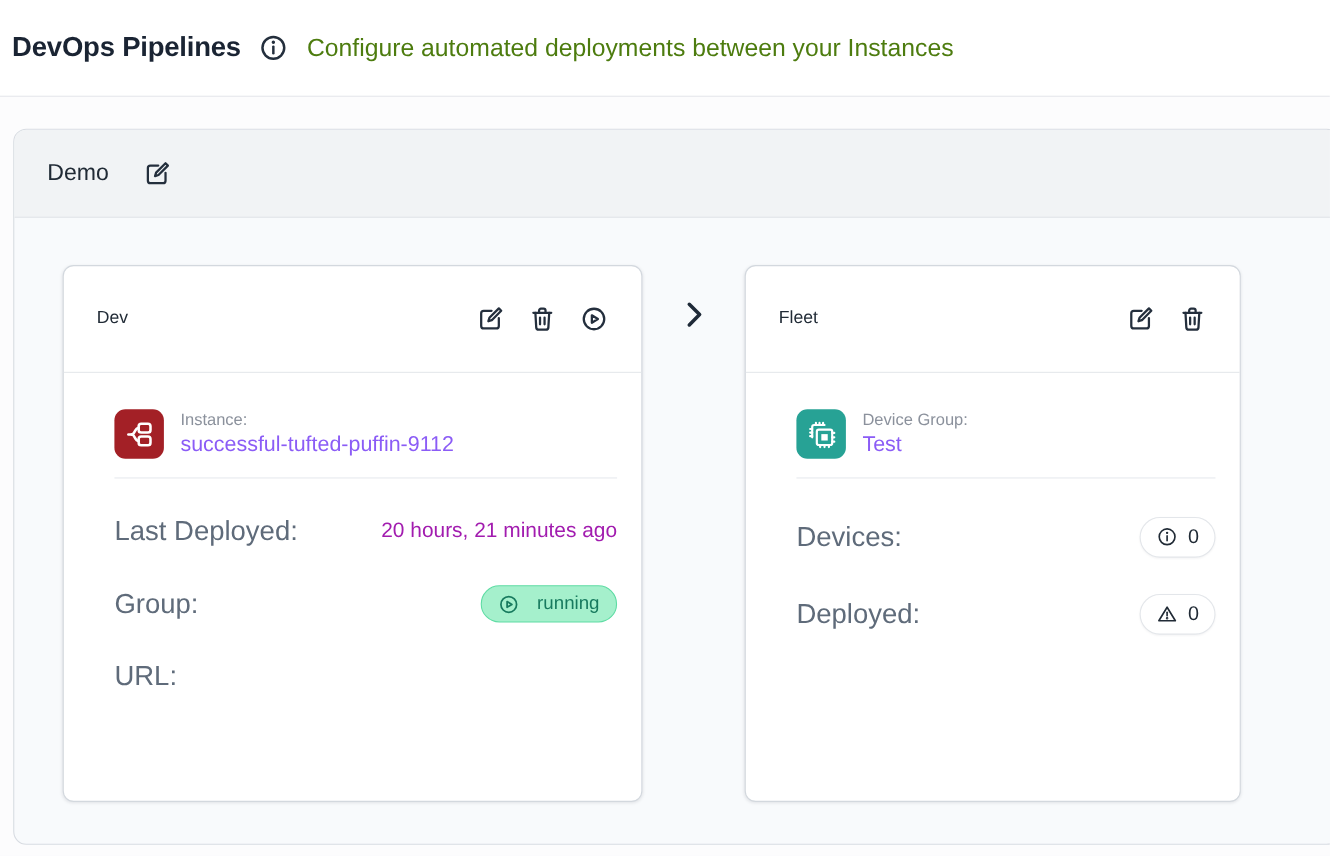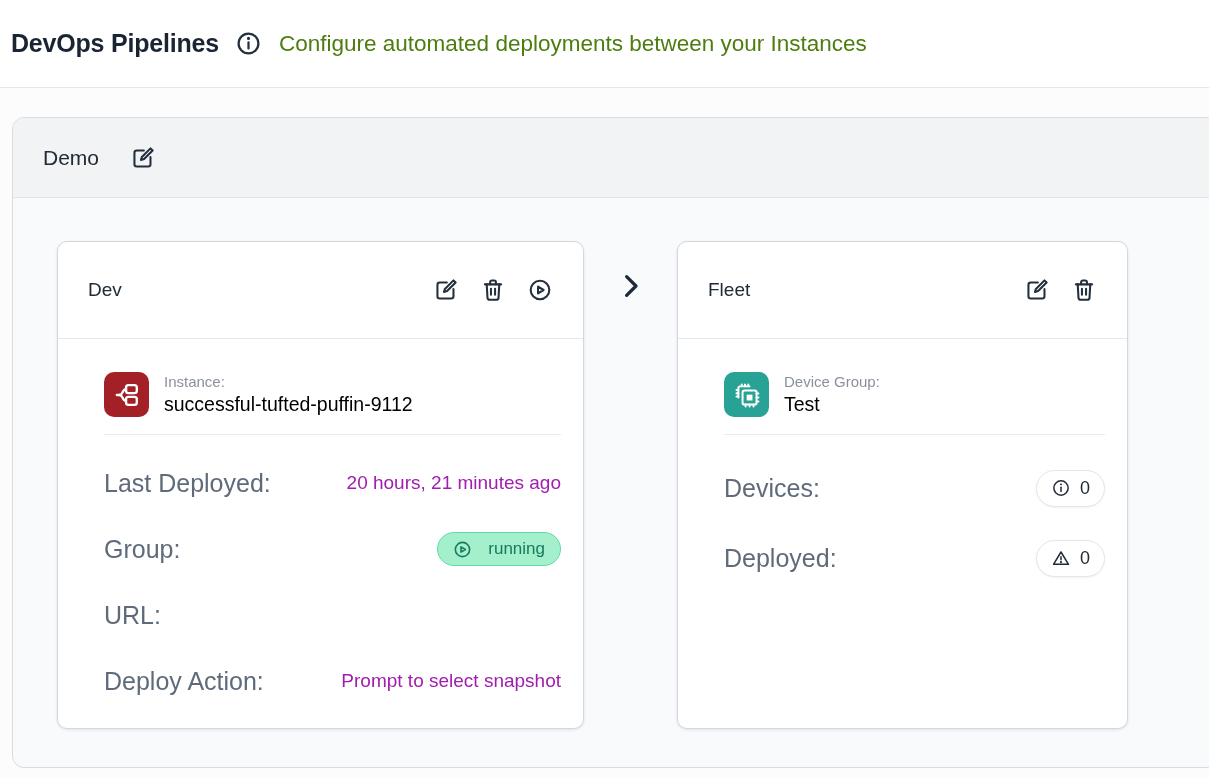--- a/index.html
+++ b/index.html
@@ -29,32 +29,32 @@
   .panel-edit { margin-left:31px; }
   .panel-body { display:flex; align-items:flex-start; padding:43px 0 0 44px; }
 
   
   .card { background:#fff; border:1px solid #d3d8de; border-radius:10px; height:488px;
     box-shadow:0 1px 3px rgba(16,24,40,.10); }
   .card.dev { width:527px; }
   .card.fleet { width:451px; }
   .card-header { display:flex; align-items:center; height:97px; padding:0 30px;
     border-bottom:1px solid #e5e8ec; }
-  .card-title { font-size:19px; color:#212b36;text-align:center; }
+  .card-title { font-size:16px; color:#212b36;text-align:center; }
   .card-actions { margin-left:auto; display:flex; align-items:center; gap:21px; }
   .card-body { padding:33px 22px 0;margin-left:24px; }
 
   .entity { display:flex; align-items:center; gap:15px; }
   .entity-icon { width:45px; height:45px; border-radius:10px; flex:none;
     display:flex; align-items:center; justify-content:center; }
   .entity-icon.instance { background:#a32026; }
   .entity-icon.device { background:#27a295; }
   .entity-icon svg { width:28px; height:28px; display:block; }
   .entity-label { font-size:15px; color:#8b919c; margin-bottom:3px; }
-  .entity-name { font-size:19.5px; color:#000000; }
+  .entity-name { font-size:19.5px; color:#8b5cf6; }
   .divider { border:none; border-top:1px solid #e7eaee; margin:17px 0 0; }
 
   .kv-row { display:flex; align-items:center; justify-content:space-between;
     height:40px; margin-bottom:26px; }
   .rows .kv-row:first-child { margin-top:28px; }
   .fleet .kv-row { height:42px; margin-bottom:28px; }
   .fleet .rows .kv-row:first-child { margin-top:32px; }
   .kv-label { font-size:25px; color:#5f6b7a; }
   .kv-value { font-size:19px; color:#a21caf; }
 
@@ -155,24 +155,20 @@
                 <circle cx="12" cy="12" r="9"></circle>
                 <path d="M10.1 8.7 L15.6 12 l-5.5 3.3 Z"></path>
               </svg>
               <span>running</span>
             </span>
           </div>
           <div class="kv-row">
             <span class="kv-label">URL:</span>
             <span class="kv-value"></span>
           </div>
-          <div class="kv-row">
-            <span class="kv-label">Deploy Action:</span>
-            <span class="kv-value">Prompt to select snapshot</span>
-          </div>
         </div>
       </div>
     </div>
 
     <div class="connector">
       <svg viewBox="0 0 24 24" fill="none" stroke="currentColor" stroke-width="2.6" stroke-linecap="round" stroke-linejoin="round">
         <path d="M8.5 4.5 L16 12 l-7.5 7.5"></path>
       </svg>
     </div>
 

